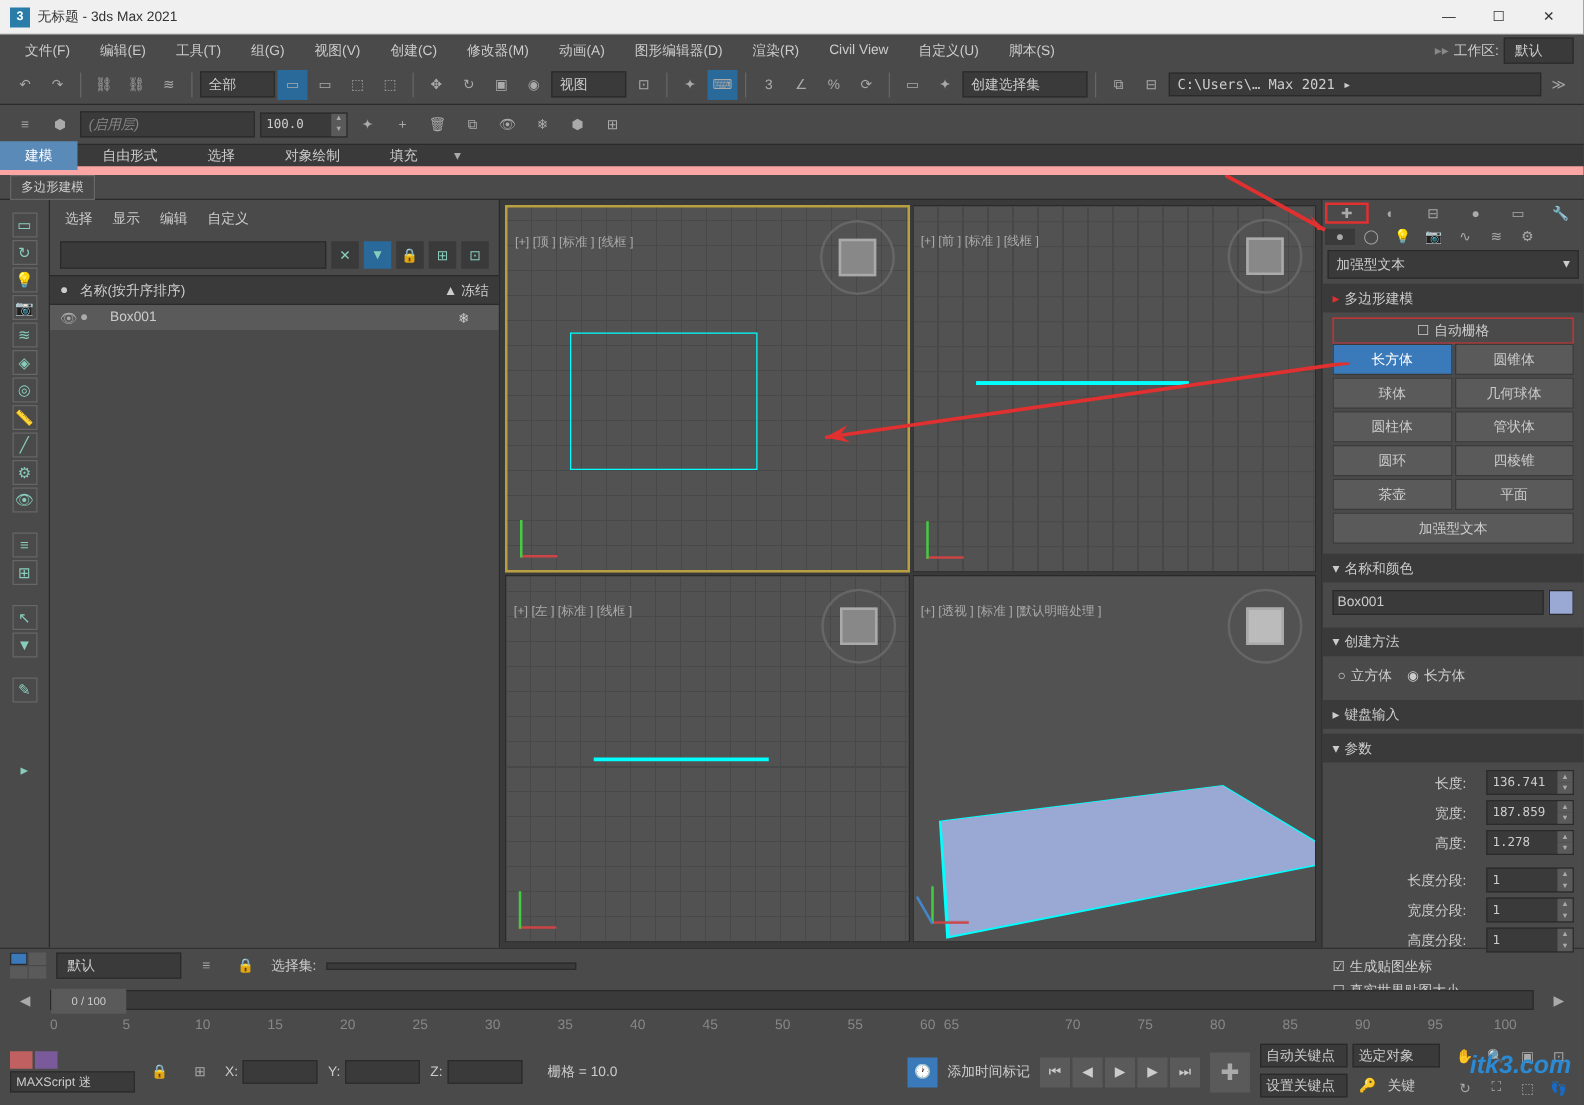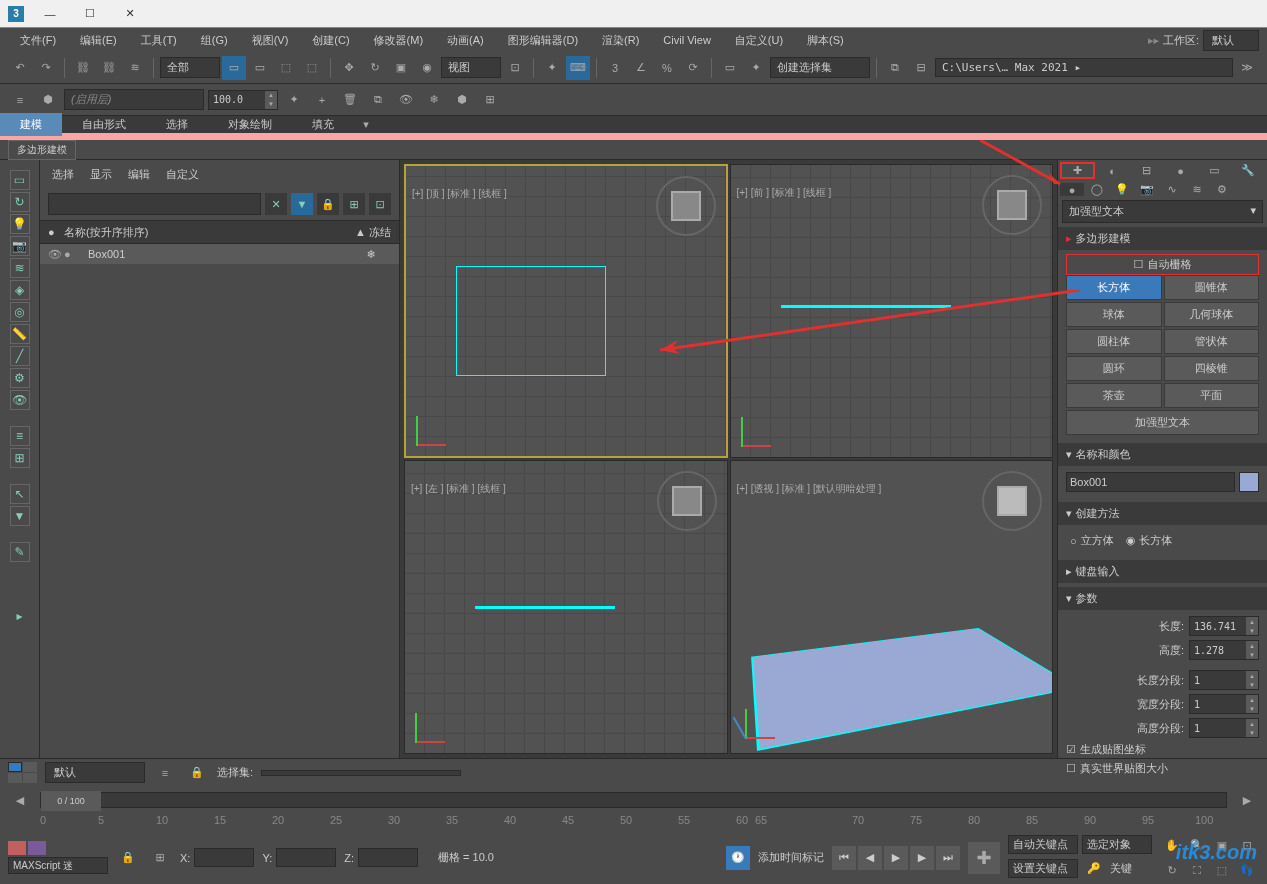--- a/index.html
+++ b/index.html
@@ -74,21 +74,21 @@
 .chk-row.hl{border:1px solid #e03030}
 .btn-grid{display:grid;grid-template-columns:1fr 1fr;gap:2px}
 .pbtn{background:#5a5a5a;color:#ccc;padding:4px;text-align:center;cursor:pointer;border:1px solid #3a3a3a}
 .pbtn.active{background:#3a7aba;color:#fff}
 .pbtn.wide{grid-column:1/3}
 .name-row{display:flex;gap:4px;padding:2px 0}
 .name-row input{flex:1;background:#3a3a3a;border:1px solid #2a2a2a;color:#ccc;padding:3px}
 .color-sw{width:20px;height:20px;background:#9aa8d4;border:1px solid #2a2a2a;cursor:pointer}
 .radio-row{display:flex;gap:12px;padding:4px;color:#ccc}
 .radio-row label{display:flex;align-items:center;gap:4px}
-.param-row{display:flex;align-items:center;justify-content:flex-end;gap:5px;padding:2px 0;color:#ccc}
+.param-row{display:flex;align-items:center;justify-content:flex-end;gap:16px;padding:2px 0;color:#ccc}
 .param-row .plabel{width:70px;text-align:right}
 .spinner{display:flex;background:#3a3a3a;border:1px solid #2a2a2a}
 .spinner input{width:56px;background:transparent;border:none;color:#ccc;padding:2px 4px;font-family:monospace;font-size:10px}
 .spinner .spbtns{width:12px;display:flex;flex-direction:column}
 .spinner .spbtn{height:9px;background:#5a5a5a;font-size:6px;display:flex;align-items:center;justify-content:center;color:#aaa;cursor:pointer}
 .chk{display:flex;align-items:center;gap:4px;padding:2px 0;color:#ccc}
 .bottom{height:124px;background:#4a4a4a;border-top:1px solid #2a2a2a;display:flex;flex-direction:column}
 .bot-row1{height:28px;display:flex;align-items:center;padding:0 8px;gap:8px;color:#ccc}
 .bot-thumb{width:32px;height:24px;background:#3a7aba;border:1px solid #2a2a2a}
 .bot-drop{background:#3a3a3a;padding:2px 8px;border:1px solid #2a2a2a;color:#ccc;min-width:100px}
@@ -110,20 +110,21 @@
 .watermark{position:absolute;bottom:20px;right:10px;color:#2a8ad4;font-size:20px;font-weight:bold;font-style:italic;z-index:100}
 .red-arrow1{position:absolute;top:140px;left:980px;width:90px;height:50px;z-index:50;pointer-events:none}
 .red-arrow2{position:absolute;top:290px;left:650px;width:430px;height:70px;z-index:50;pointer-events:none}
 svg{display:block}
 </style>
 </head>
 <body>
 
 <div class="titlebar">
   <div class="icon">3</div>
+  <div class="title">无标题 - 3ds Max 2021</div>
   <div class="winbtn">—</div>
   <div class="winbtn">☐</div>
   <div class="winbtn">✕</div>
 </div>
 
 <div class="menubar">
   <div class="mitem">文件(F)</div>
   <div class="mitem">编辑(E)</div>
   <div class="mitem">工具(T)</div>
   <div class="mitem">组(G)</div>
@@ -425,20 +426,30 @@
             <span class="plabel">长度:</span>
             <div class="spinner">
               <input value="136.741" style="">
               <div class="spbtns">
                 <div class="spbtn">▲</div>
                 <div class="spbtn">▼</div>
               </div>
             </div>
           </div>
         <div class="param-row">
+            <span class="plabel">宽度:</span>
+            <div class="spinner">
+              <input value="187.859" style="">
+              <div class="spbtns">
+                <div class="spbtn">▲</div>
+                <div class="spbtn">▼</div>
+              </div>
+            </div>
+          </div>
+        <div class="param-row">
             <span class="plabel">高度:</span>
             <div class="spinner">
               <input value="1.278" style="">
               <div class="spbtns">
                 <div class="spbtn">▲</div>
                 <div class="spbtn">▼</div>
               </div>
             </div>
           </div>
         <div style="height:6px"></div>

